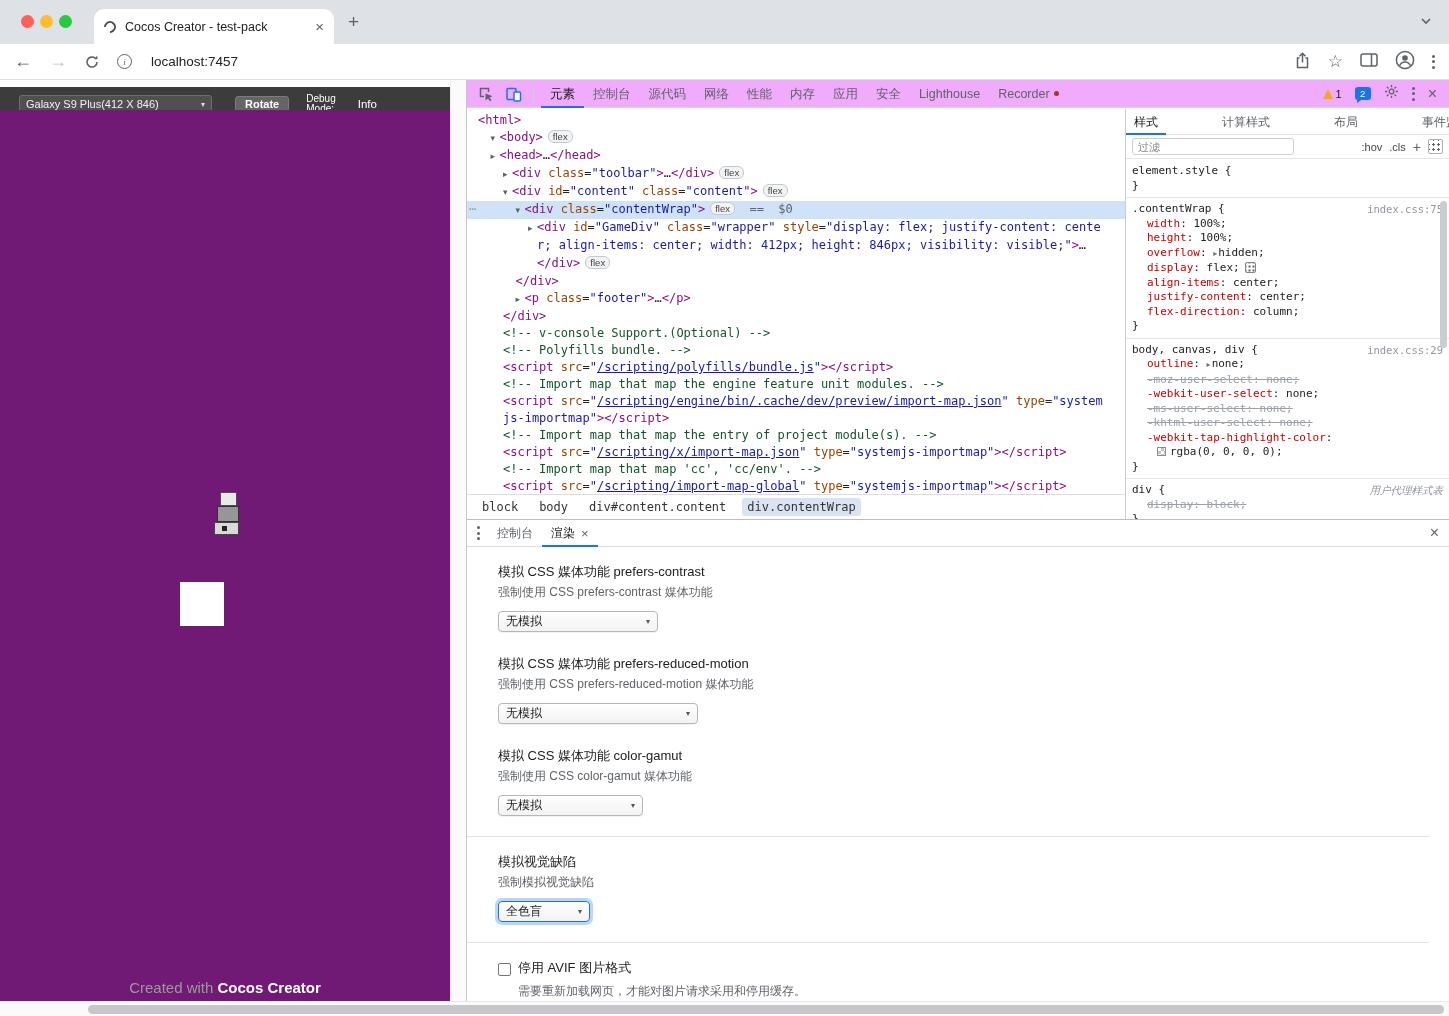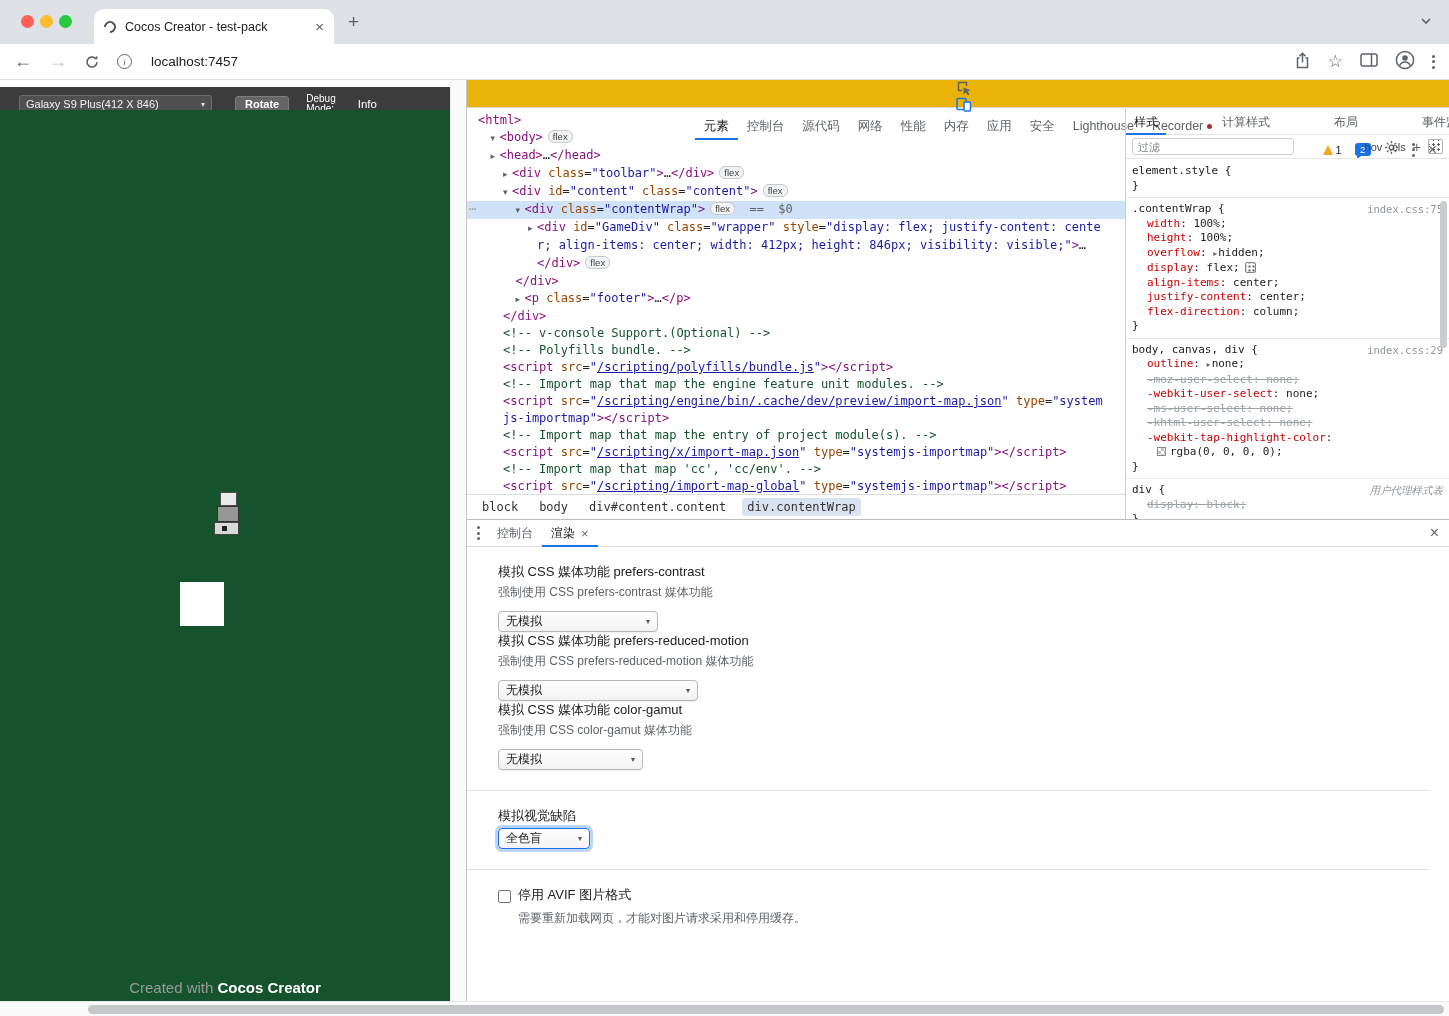--- a/index.html
+++ b/index.html
@@ -30,34 +30,34 @@
   
   .page { position:absolute; left:0; top:80px; width:466px; bottom:0; background:#fff; }
   .pg-inner { position:absolute; left:0; top:0; width:450px; height:100%; }
   .pg-gap { height:7px; background:#fff; }
   .pg-toolbar { height:34px; background:#3c3c3c; display:flex; align-items:center; padding-left:19px; }
   .pg-select { width:193px; height:19px; background:#505050; border:1px solid #6e6e6e; border-radius:3px; color:#f1f1f1; font-size:11px; display:flex; align-items:center; justify-content:space-between; padding:0 6px; }
   .pg-select .chev { font-size:8px; color:#ddd; }
   .pg-rotate { margin-left:23px; background:#656565; border:1px solid #7c7c7c; border-radius:3px; color:#fff; font-size:11px; font-weight:bold; padding:1px 9px; }
   .pg-debug { margin-left:17px; color:#fff; font-size:10px; line-height:10.5px; white-space:pre-line; }
   .pg-info { margin-left:22px; color:#fff; font-size:11.5px; }
-  .pg-canvas { position:absolute; left:0; top:30px; width:450px; bottom:15px; background:#14532d; overflow:hidden; }
+  .pg-canvas { position:absolute; left:0; top:30px; width:450px; bottom:15px; background:#701a75; overflow:hidden; }
   .sprite { position:absolute; left:212px; top:380px; width:34px; height:54px; }
   .sp-head { position:absolute; left:8px; top:2px; width:17px; height:14px; background:#e9e9e9; border:1px solid #4d4d4d; }
   .sp-body { position:absolute; left:5px; top:16px; width:22px; height:16px; background:#969696; border:1px solid #333; }
   .sp-base { position:absolute; left:2px; top:32px; width:25px; height:13px; background:#d9d9d9; border:1px solid #444; }
   .sp-dot { position:absolute; left:10px; top:36px; width:5px; height:5px; background:#222; }
   .gsquare { position:absolute; left:180px; top:472px; width:44px; height:44px; background:#fff; }
   .pg-footer { position:absolute; left:0; bottom:5px; width:100%; text-align:center; font-size:15px; color:#9b9b9b; }
   .pg-footer b { color:#fff; font-weight:bold; }
   .pg-vscroll { position:absolute; left:450px; top:0; width:16px; height:100%; background:#fbfbfb; border-left:1px solid #ececec; }
 
   
   .devtools { position:absolute; left:466px; top:80px; right:0; bottom:0; background:#fff; border-left:1px solid #c6c6c6; }
-  .dt-toolbar { position:absolute; left:0; top:0; right:0; height:28px; border-bottom:1px solid #d7d7d7; display:flex; align-items:center; background:#eab308;flex-direction:column; }
+  .dt-toolbar { position:absolute; left:0; top:0; right:0; height:28px; border-bottom:1px solid #d7d7d7; display:flex; align-items:center; background:#f0abfc; }
   .dt-ic { margin-left:11px; display:flex; align-items:center; }
   .dt-sep { width:1px; height:16px; background:#d0d0d0; margin:0 7px 0 11px; }
   .dt-tabs { display:flex; height:28px; }
   .dt-tab { padding:0 9px; line-height:28px; font-size:12.5px; color:#5f6368; white-space:nowrap; display:flex; align-items:center; gap:4px; }
   .dt-tab.sel { color:#202124; box-shadow:inset 0 -2px 0 #1a73e8; }
   .rec-dot { width:5px; height:5px; border-radius:50%; background:#b03030; display:inline-block; }
   .dt-right { margin-left:auto; display:flex; align-items:center; gap:13px; padding-right:12px; }
   .warn-badge { display:flex; align-items:center; gap:3px; font-size:11px; color:#202124; }
   .warn-tri { width:0; height:0; border-left:5.5px solid transparent; border-right:5.5px solid transparent; border-bottom:10px solid #f5a623; }
   .issue-badge { position:relative; min-width:16px; height:13px; background:#1a73e8; border-radius:3px; color:#fff; font-size:9.5px; display:flex; align-items:center; justify-content:center; }
@@ -104,21 +104,21 @@
   .st-scroll { position:absolute; right:2px; top:92px; width:7px; height:147px; background:#c9ccd0; border-radius:4px; }
 
   .drawer { position:absolute; left:0; top:439px; right:0; bottom:0; border-top:1px solid #bdbdbd; background:#fff; }
   .dr-bar { height:27px; border-bottom:1px solid #dcdcdc; display:flex; align-items:center; padding:0 10px; }
   .dr-tabs { display:flex; height:27px; margin-left:8px; }
   .dr-tab { padding:0 9px; line-height:27px; font-size:12px; color:#5f6368; display:flex; align-items:center; gap:6px; }
   .dr-tab.sel { color:#202124; box-shadow:inset 0 -2px 0 #1a73e8; }
   .dr-tab .tab-x { font-size:13px; color:#5f6368; }
   .dr-close { margin-left:auto; }
   .dr-content { position:absolute; left:0; top:28px; right:0; bottom:0; overflow:hidden; padding-left:31px; padding-right:20px; }
-  .dw-section { }
+  .dw-section { margin-top:23px; }
   .dw-section:first-child { margin-top:15px; }
   .dw-divider { border-top:1px solid #dfe1e3; margin:20px 0 16px -31px; }
   .dw-divider + .dw-section { margin-top:0; }
   .dw-title { font-size:13px; color:#202124; margin-bottom:3px; }
   .dw-desc { font-size:12px; color:#5f6368; margin-bottom:10px; }
   .dw-desc.indent { margin-left:20px; margin-top:3px; margin-bottom:0; }
   .dw-select { height:21px; border:1px solid #b4b6b8; border-radius:4px; background:linear-gradient(#fefefe,#f3f3f3); display:flex; align-items:center; justify-content:space-between; padding:0 7px; font-size:12px; color:#202124; box-shadow:0 1px 1px rgba(0,0,0,.06); }
   .dw-select.focused { border-color:#1a73e8; box-shadow:0 0 0 3px rgba(26,115,232,.30); }
   .dw-select .chev { font-size:8px; color:#555; margin-left:9px; }
   .dw-row { display:flex; align-items:center; }
@@ -402,20 +402,21 @@
             <div class="dw-title">模拟 CSS 媒体功能 color-gamut</div>
             <div class="dw-desc">强制使用 CSS color-gamut 媒体功能</div>
             <div class="dw-select" style="width: 145px;">
               <span class="dw-select-value">无模拟</span>
               <span class="chev">▾</span>
             </div>
           </div>
           <div class="dw-divider"></div>
           <div class="dw-section">
             <div class="dw-title">模拟视觉缺陷</div>
+            <div class="dw-desc">强制模拟视觉缺陷</div>
             <div class="dw-select focused" style="width: 92px;">
               <span class="dw-select-value">全色盲</span>
               <span class="chev">▾</span>
             </div>
           </div>
           <div class="dw-divider"></div>
           <div class="dw-section">
             <div class="dw-row">
               <span class="dw-checkbox"></span>
               <span class="dw-title">停用 AVIF 图片格式</span>

